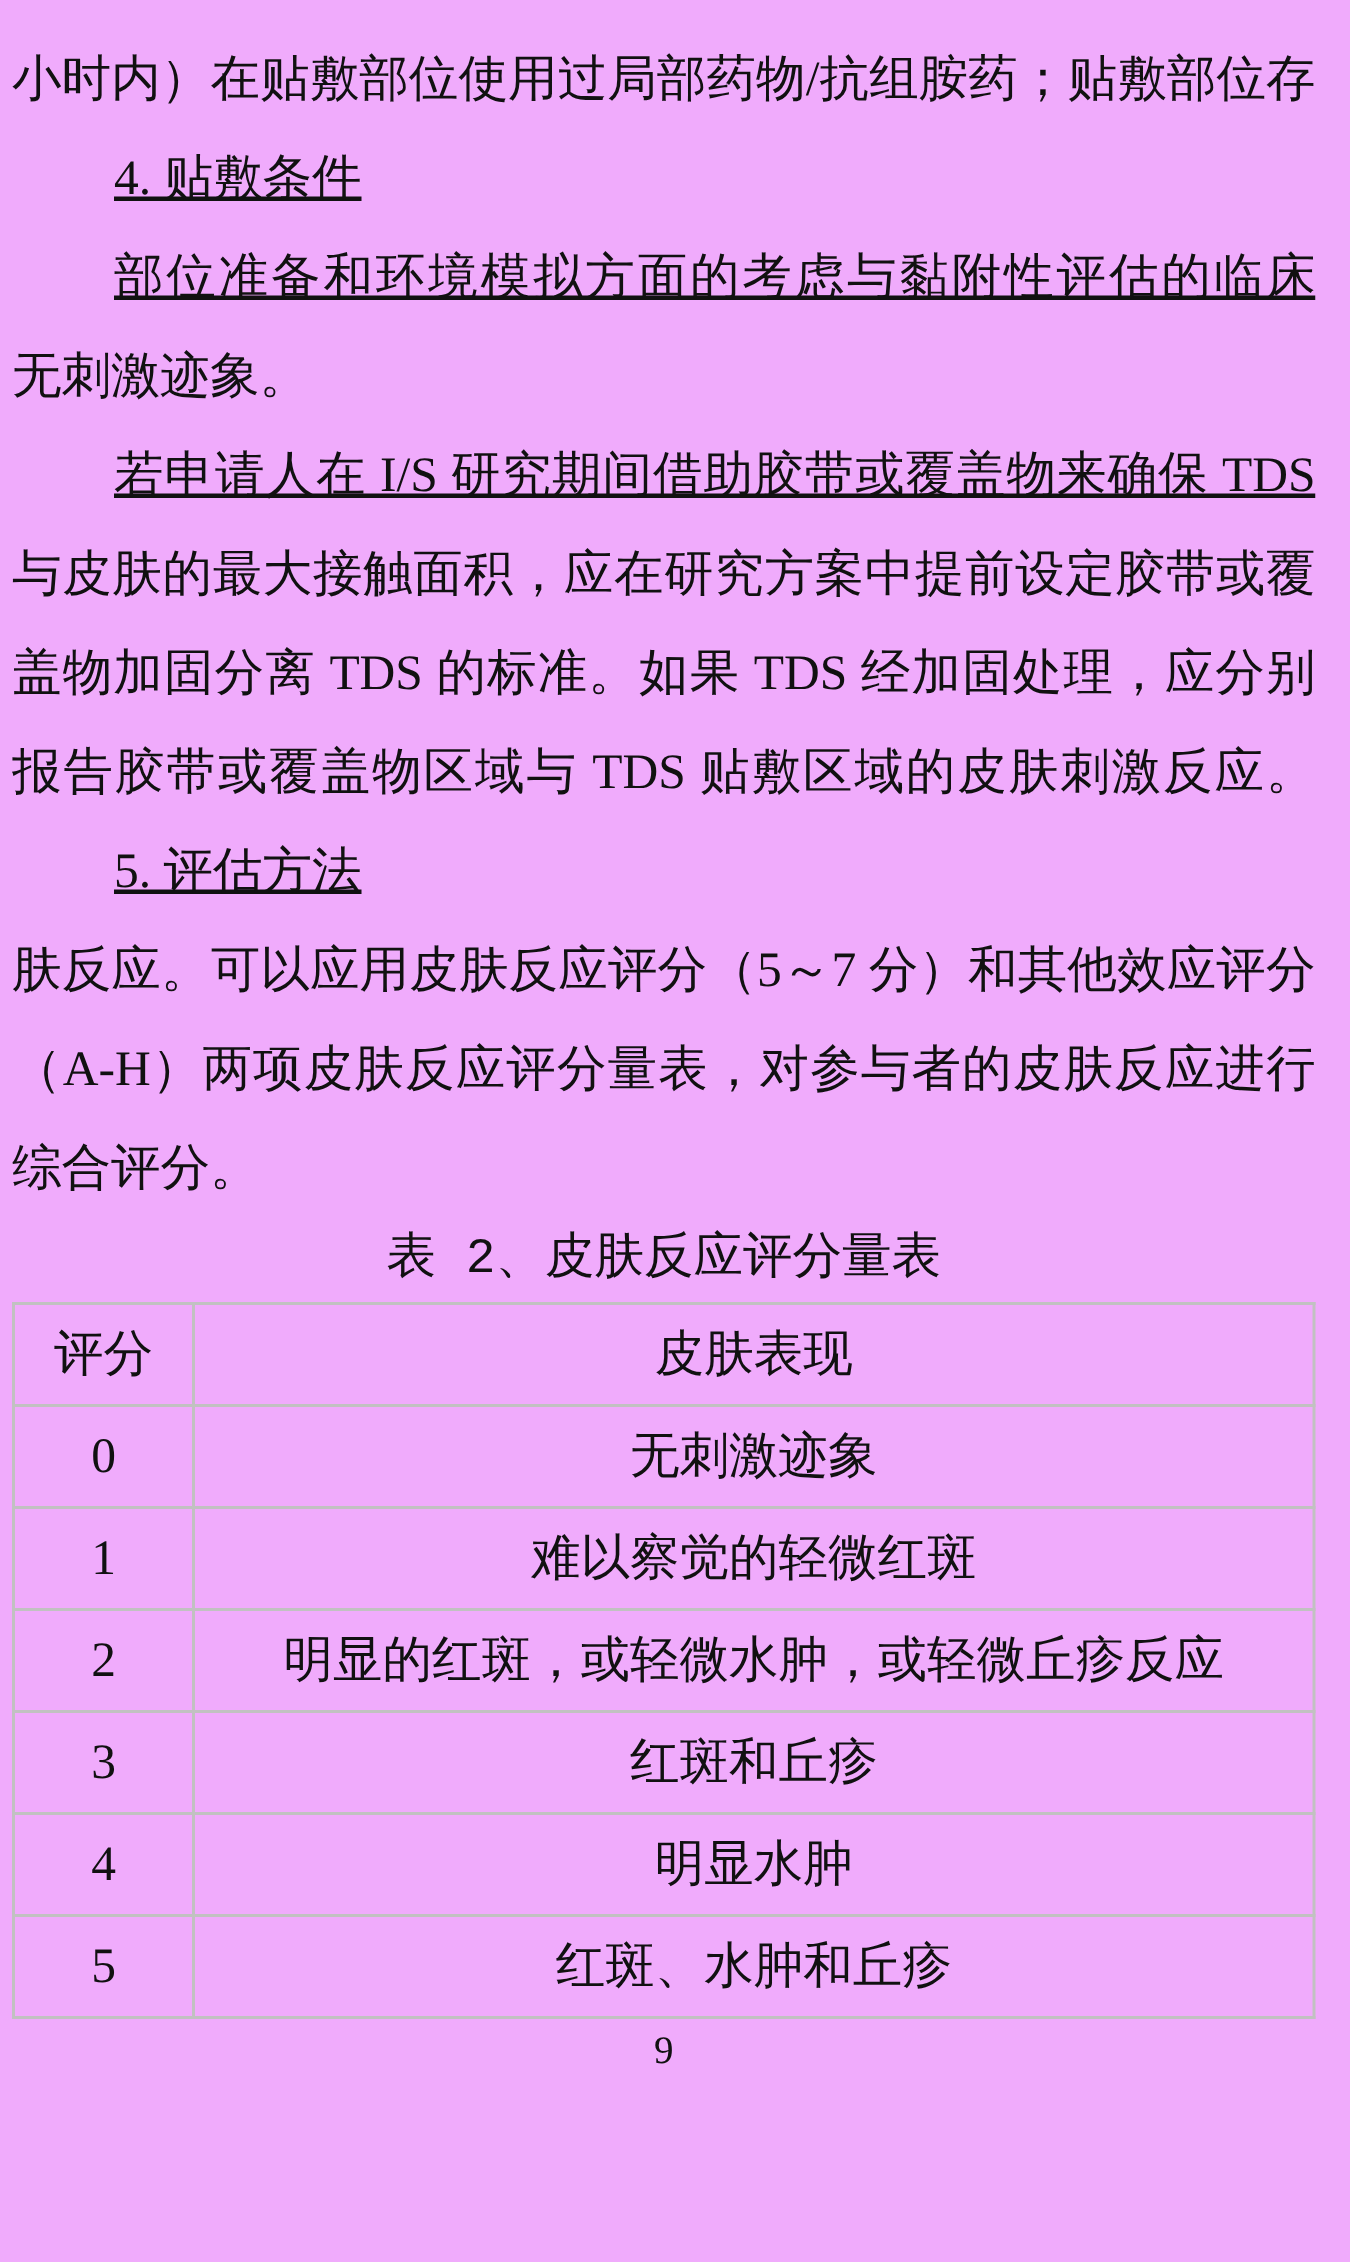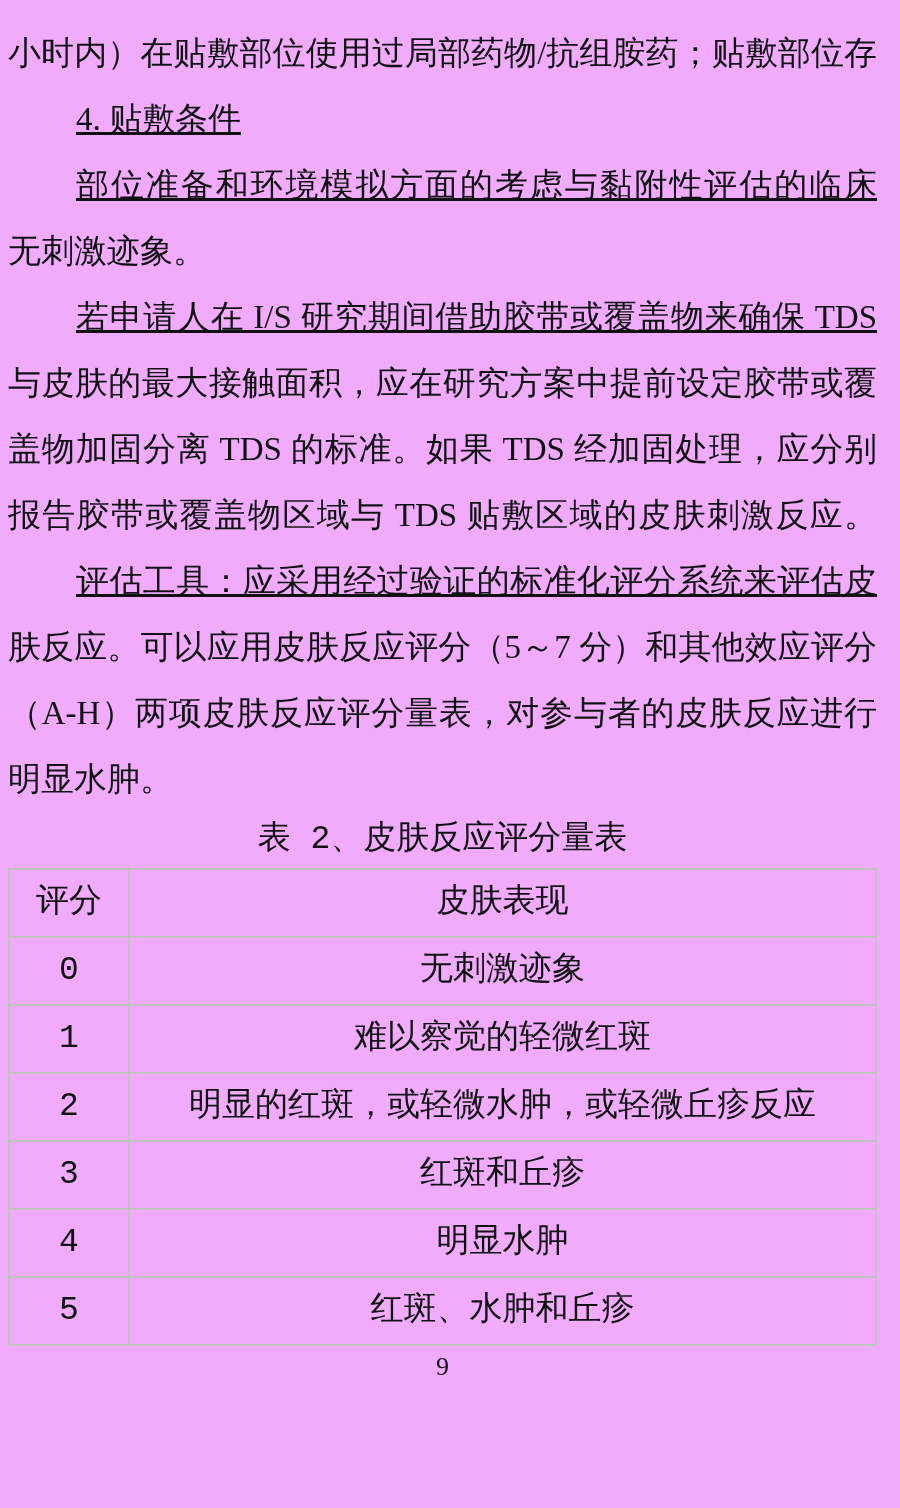--- a/index.html
+++ b/index.html
@@ -29,21 +29,20 @@
     height:56px;
     line-height:56px;
     text-align:center;
     white-space:nowrap;
     font-family:Liberation Mono, monospace;
   }
   table.score{
     width:100%;
     border-collapse:collapse;
     table-layout:fixed;
-    font-family:Liberation Mono, monospace;
   }
   table.score th, table.score td{
     border:2px solid #c1c1c1;
     font-weight:normal;
     font-size:33px;
     padding:0;
     vertical-align:middle;
   }
   table.score th{ height:64px; text-align:center; }
   table.score td{ height:62px; }
@@ -62,24 +61,24 @@
 <div class="page">
 
   <div class="line j">小时内）在贴敷部位使用过局部药物/抗组胺药；贴敷部位存</div>
   <div class="line ind">4. 贴敷条件</div>
   <div class="line ind j">部位准备和环境模拟方面的考虑与黏附性评估的临床</div>
   <div class="line">无刺激迹象。</div>
   <div class="line ind j">若申请人在 I/S 研究期间借助胶带或覆盖物来确保 TDS</div>
   <div class="line j">与皮肤的最大接触面积，应在研究方案中提前设定胶带或覆</div>
   <div class="line j">盖物加固分离 TDS 的标准。如果 TDS 经加固处理，应分别</div>
   <div class="line j">报告胶带或覆盖物区域与 TDS 贴敷区域的皮肤刺激反应。</div>
-  <div class="line ind j">评估工具：应采用经过验证的标准化评分系统来评估皮</div>
+  <div class="line ind">5. 评估方法</div>
   <div class="line j">肤反应。可以应用皮肤反应评分（5～7 分）和其他效应评分</div>
   <div class="line j">（A-H）两项皮肤反应评分量表，对参与者的皮肤反应进行</div>
-  <div class="line">明显水肿。</div>
+  <div class="line">综合评分。</div>
 
   <div class="caption">表 2、皮肤反应评分量表</div>
 
   <table class="score">
     <thead>
       <tr>
         <th class="c1">评分</th>
         <th>皮肤表现</th>
       </tr>
     </thead>

